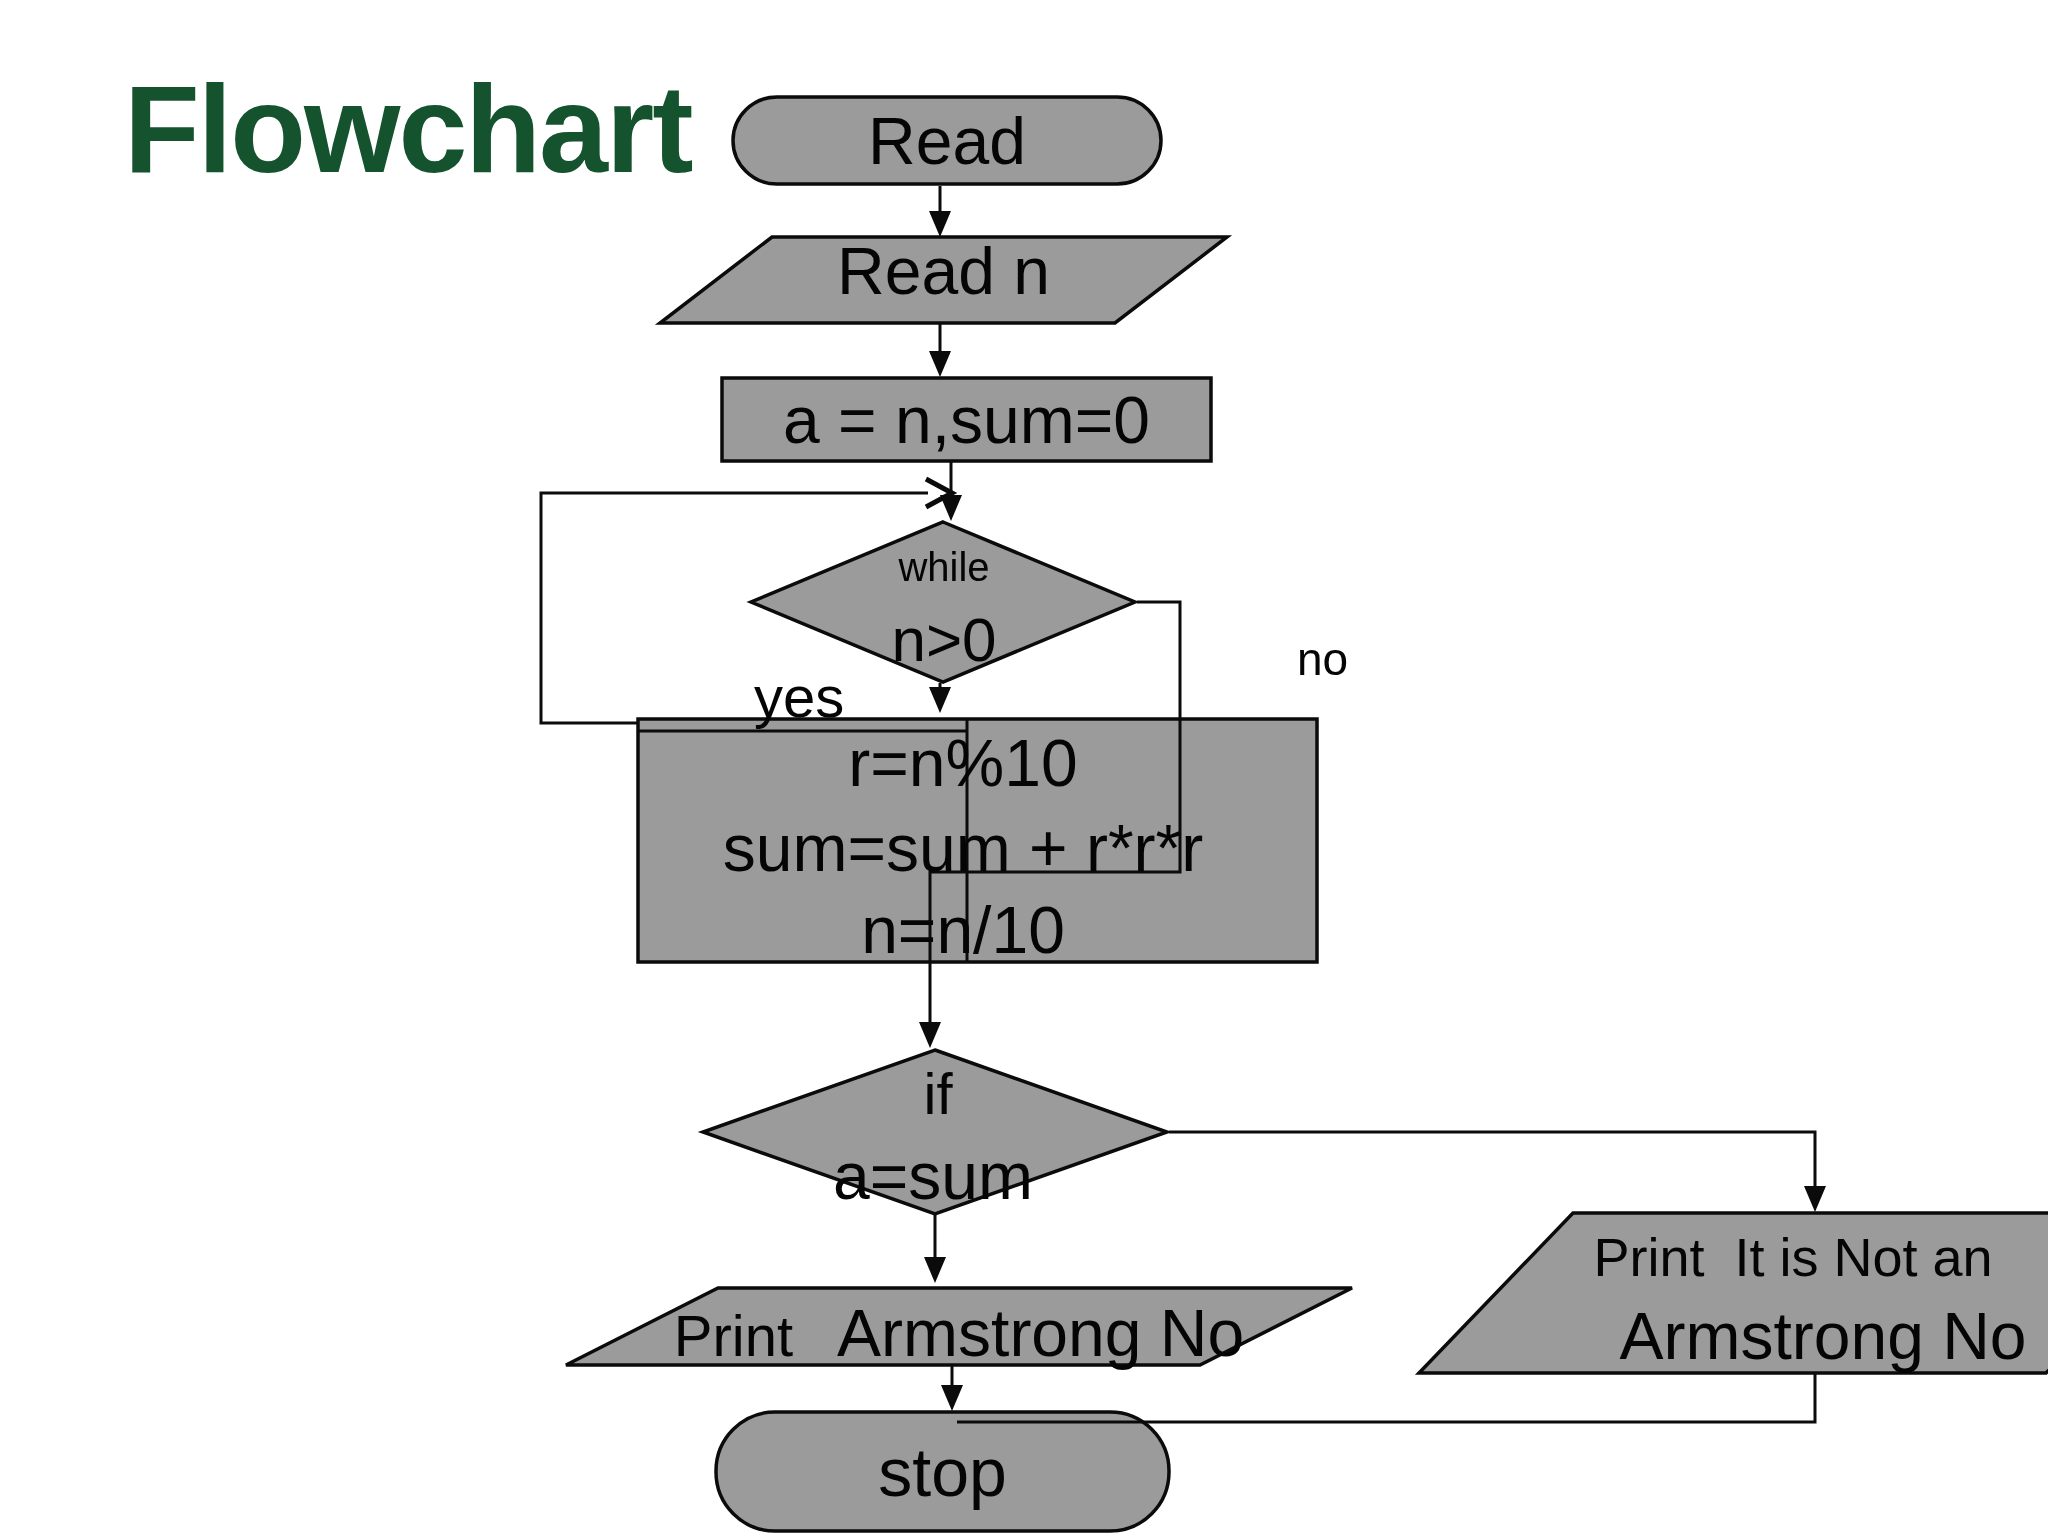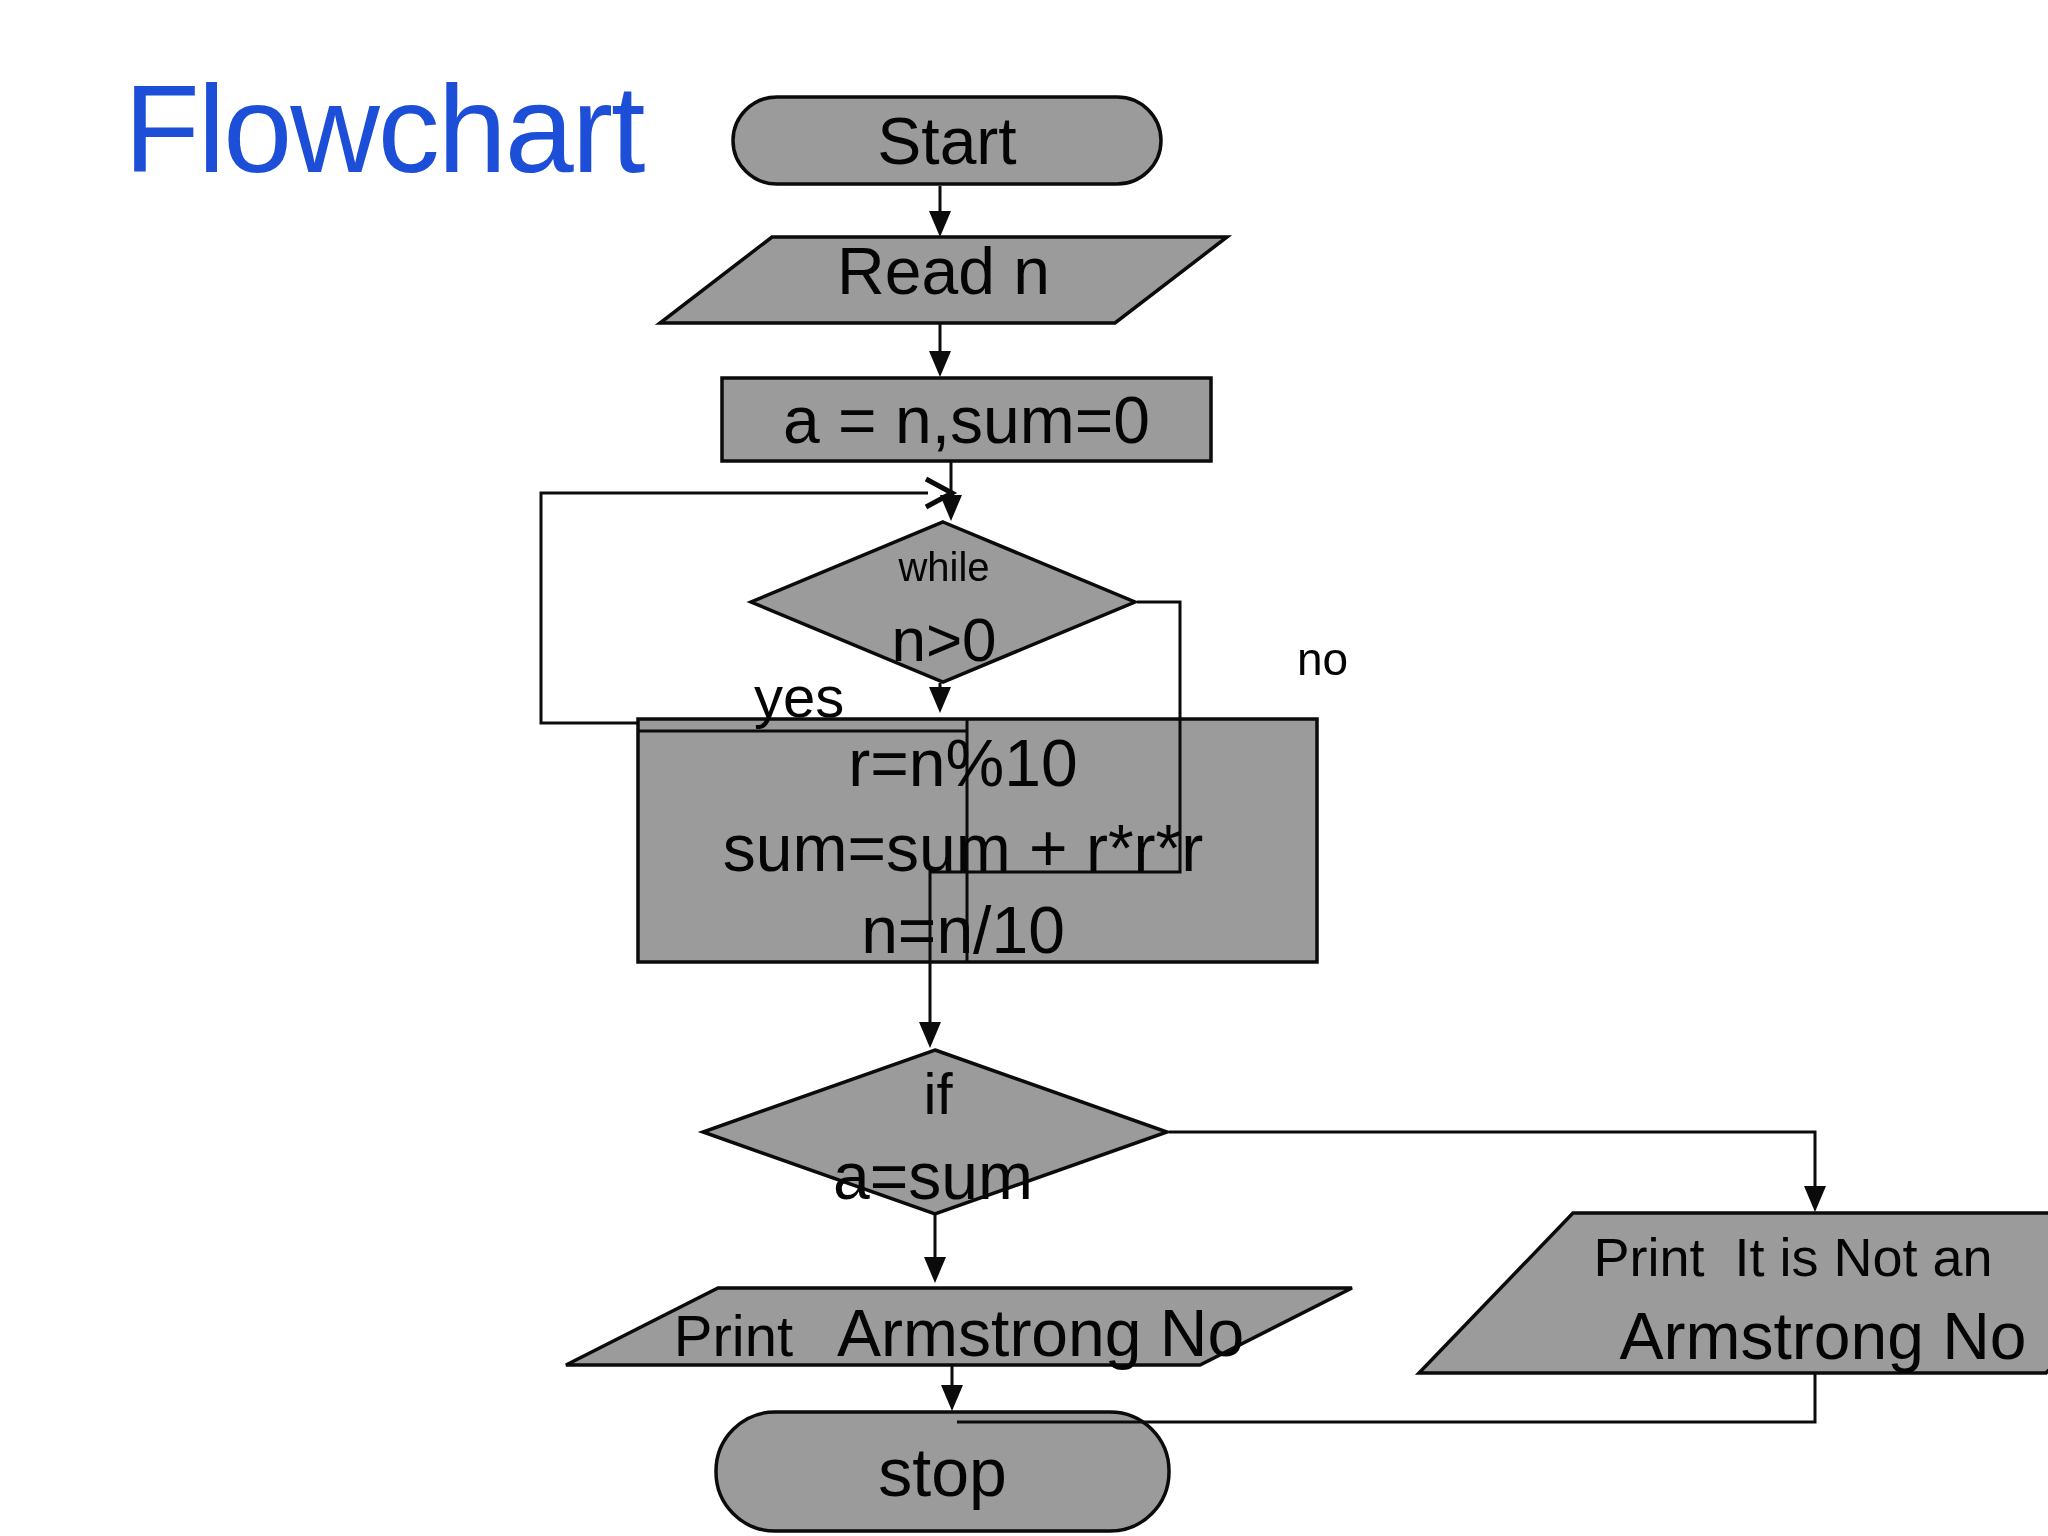--- a/index.html
+++ b/index.html
@@ -2,21 +2,21 @@
 <html><head>
 <meta charset="utf-8">
 <style>
   html,body{margin:0;padding:0;background:#ffffff;}
   body{width:2048px;height:1536px;position:relative;overflow:hidden;
        font-family:"Liberation Sans","DejaVu Sans",sans-serif;color:#050505;}
   #diagram-svg{position:absolute;left:0;top:0;}
   .lbl{position:absolute;display:flex;align-items:center;justify-content:center;
        white-space:nowrap;color:#050505;line-height:1;}
   .lbl.left{justify-content:flex-start;}
-  .title{position:absolute;left:124px;top:58px;font-size:124px;letter-spacing:-2px;color:#1d4ed8;}
+  .title{position:absolute;left:124px;top:58px;font-size:124px;letter-spacing:-2px;color:#14532d;font-weight:bold;}
   .pre{white-space:pre;}
 </style>
 </head>
 <body>
 
 <svg id="diagram-svg" width="2048" height="1536" viewBox="0 0 2048 1536">
   <g fill="#9b9b9b" stroke="#0b0b0b" stroke-width="3.5">
 
     <rect x="733" y="97" width="428" height="87" rx="44"></rect>
     <polygon points="772,237 1227,237 1115,323 660,323"></polygon>
@@ -54,21 +54,21 @@
     <polygon points="929,687 951,687 940,713"></polygon>
     <polygon points="919,1022 941,1022 930,1048"></polygon>
     <polygon points="924,1257 946,1257 935,1283"></polygon>
     <polygon points="1804,1186 1826,1186 1815,1212"></polygon>
     <polygon points="941,1385 963,1385 952,1411"></polygon>
   </g>
 </svg>
 
 <div class="title">Flowchart</div>
 
-<div class="lbl" style="left:733px;top:97px;width:428px;height:87px;font-size:66px;">Start</div>
+<div class="lbl" style="left:733px;top:97px;width:428px;height:87px;font-size:66px;">Read</div>
 
 <div class="lbl" style="left:660px;top:237px;width:567px;height:67px;font-size:66px;">Read n</div>
 
 <div class="lbl" style="left:722px;top:378px;width:489px;height:83px;font-size:66px;">a = n,sum=0</div>
 
 <div class="lbl" style="left:794px;top:539px;width:300px;height:56px;font-size:40px;">while</div>
 <div class="lbl" style="left:794px;top:609px;width:300px;height:62px;font-size:62px;">n&gt;0</div>
 
 <div class="lbl left" style="left:754px;top:668px;width:120px;height:58px;font-size:58px;">yes</div>
 <div class="lbl left" style="left:1297px;top:630px;width:100px;height:58px;font-size:46px;">no</div>

